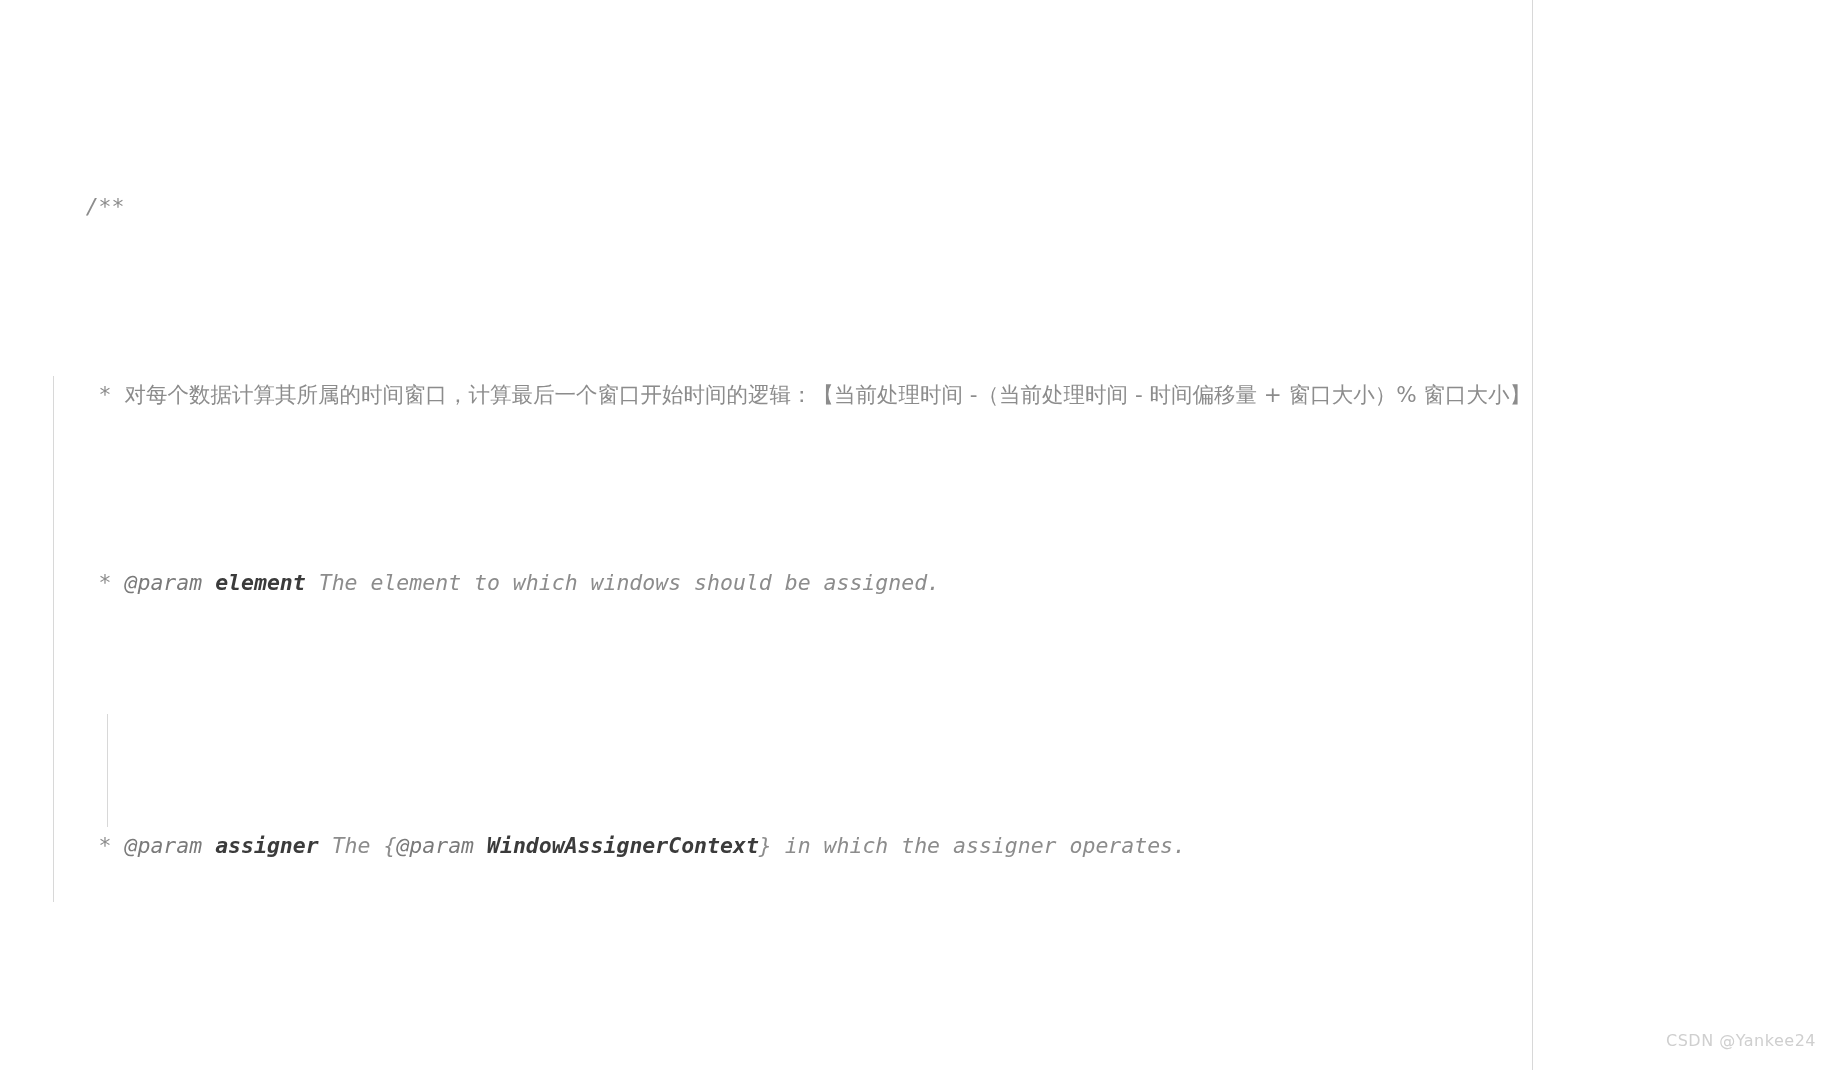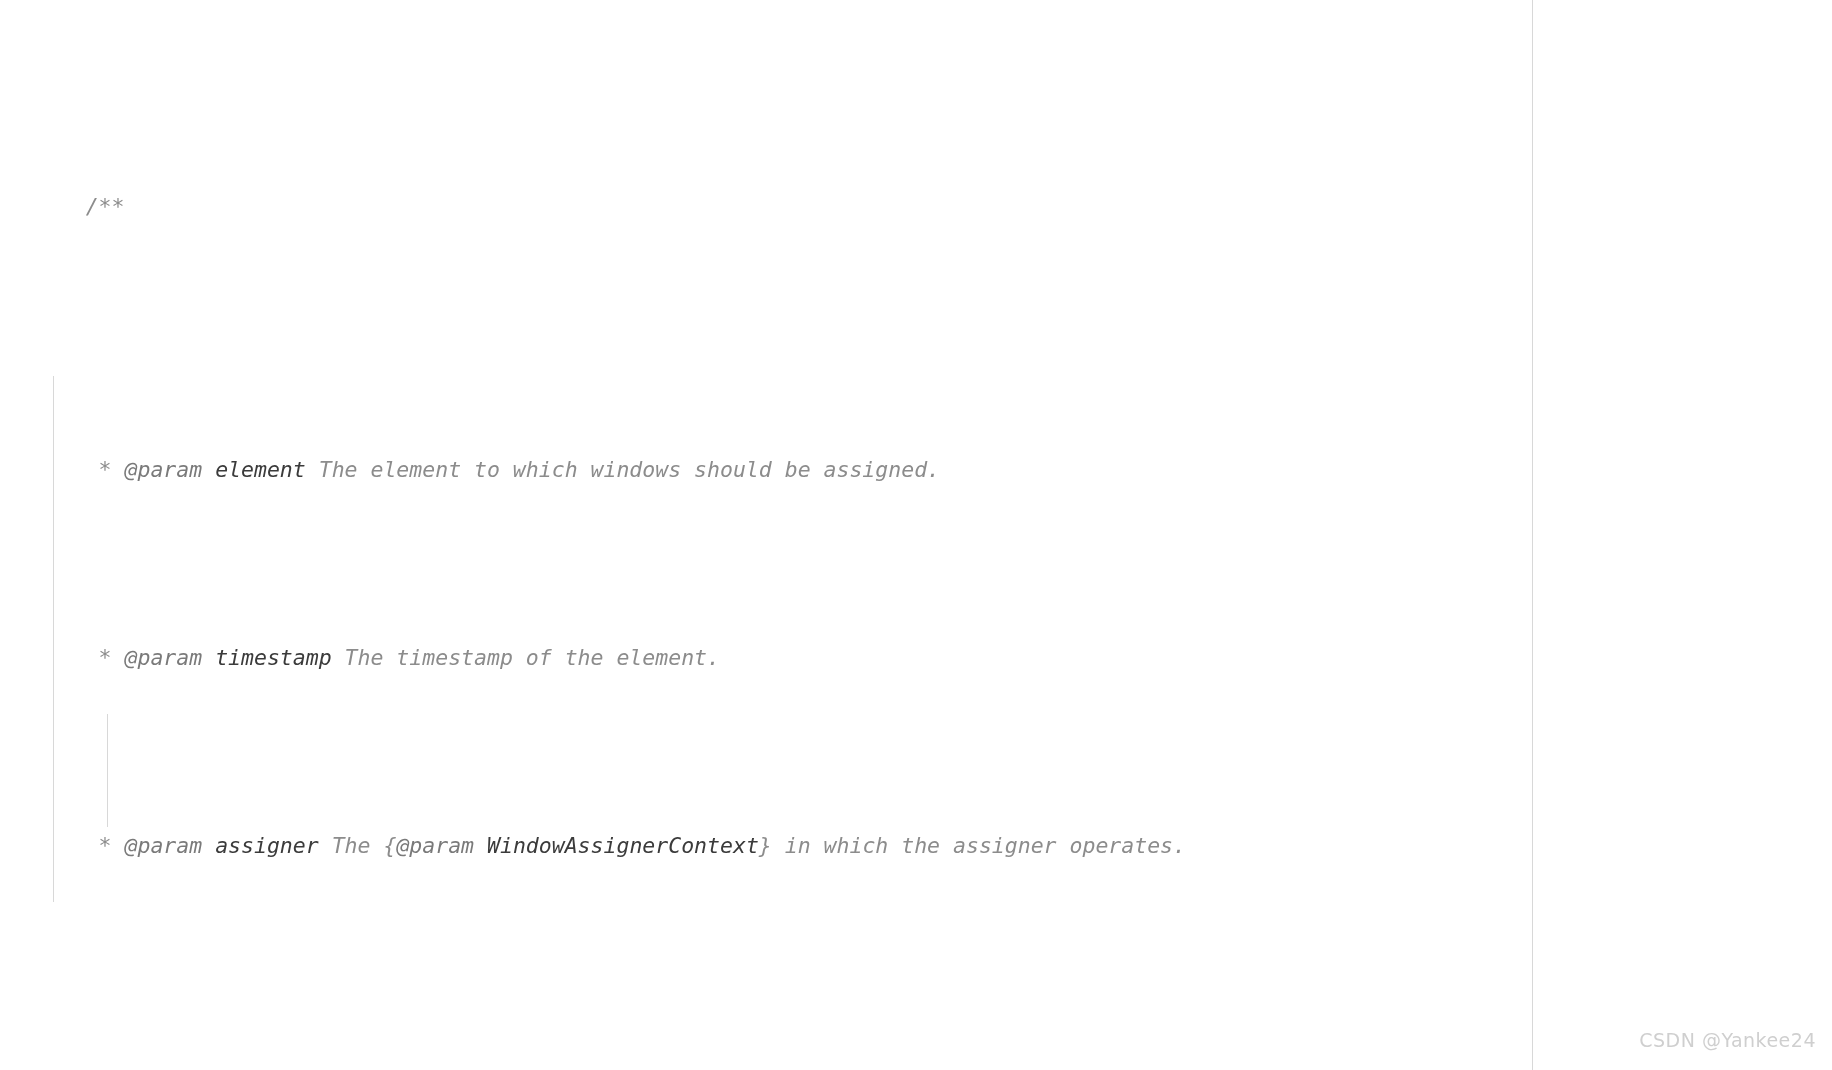--- a/index.html
+++ b/index.html
@@ -52,31 +52,31 @@
   }
 
   .line {
     position: relative;
     height: 37.6px;
     padding-left: 8px;
     box-sizing: border-box;
   }
   .doc        { color: #8c8c8c; font-style: italic; }
   .doc-tag    { color: #7a7a7a; font-style: italic; }
-  .doc-b      { color: #3b3b3b; font-weight: normal; font-style: italic; }
+  .doc-b      { color: #3b3b3b; font-weight: bold; font-style: italic; }
   .doc-cjk    { color: #8c8c8c; font-style: normal;
                 font-family: "DejaVu Sans", "Liberation Sans", sans-serif; }
 
   
   .watermark {
     position: absolute;
     right: 16px;
     bottom: 10px;
     color: #cfcfcf;
-    font-size: 19px;
+    font-size: 16px;
     font-family: "DejaVu Sans", "Liberation Sans", sans-serif;
     letter-spacing: 0.5px;
     white-space: nowrap;
   }
 </style>
 </head>
 <body>
 
 <div id="editor">
 
@@ -88,30 +88,30 @@
   <div class="indent-guide" style="left:107px;top:714px;height:113px;"></div>
 
   <div class="lines">
 
     
     <div class="line">
       <span class="doc">/**</span>
     </div>
 
     
+    <div class="line">
+      <span class="doc"> * </span><span class="doc-cjk">对每个数据计算其所属的时间窗口，计算最后一个窗口开始时间的逻辑：【当前处理时间 -（当前处理时间 - 时间偏移量 + 窗口大小）% 窗口大小】</span>
+    </div>
 
     
     <div class="line">
       <span class="doc"> * </span><span class="doc-tag">@param</span><span class="doc"> </span><span class="doc-b">element</span><span class="doc"> </span><span class="doc">The element to which windows should be assigned.</span>
     </div>
 
     
-    <div class="line">
-      <span class="doc"> * </span><span class="doc-tag">@param</span><span class="doc"> </span><span class="doc-b">timestamp</span><span class="doc"> </span><span class="doc">The timestamp of the element.</span>
-    </div>
 
     
     <div class="line">
       <span class="doc"> * </span><span class="doc-tag">@param</span><span class="doc"> </span><span class="doc-b">assigner</span><span class="doc"> </span><span class="doc">The {</span><span class="doc-tag">@param</span><span class="doc"> </span><span class="doc-b">WindowAssignerContext</span><span class="doc">} in which the assigner operates.</span>
     </div>
 
     
     
 
     

